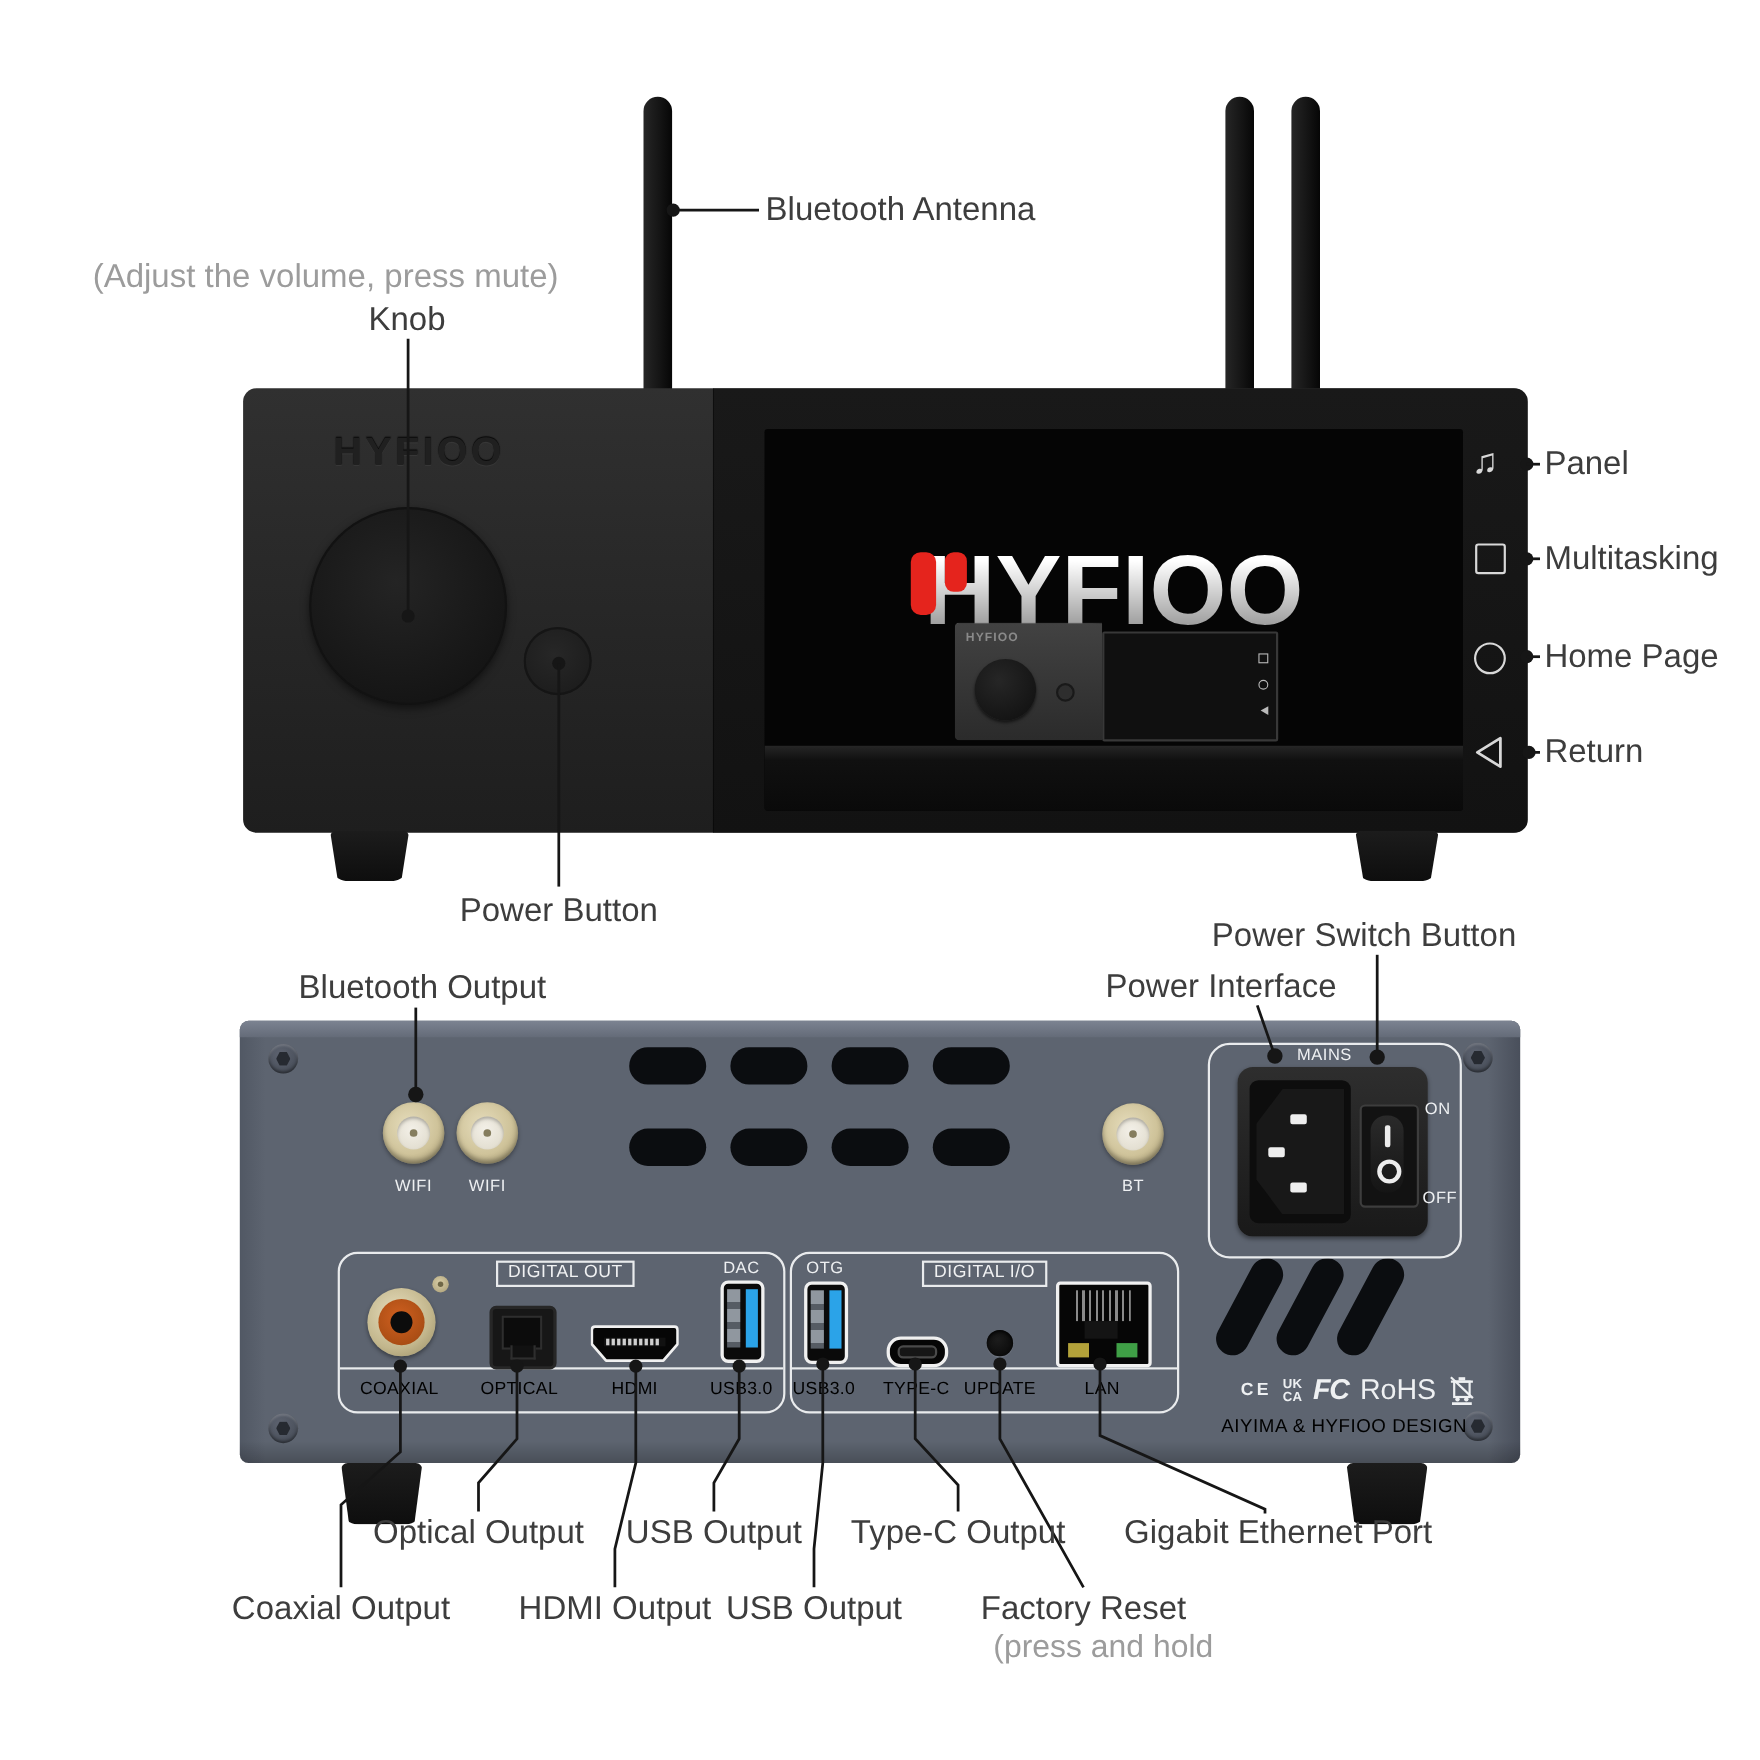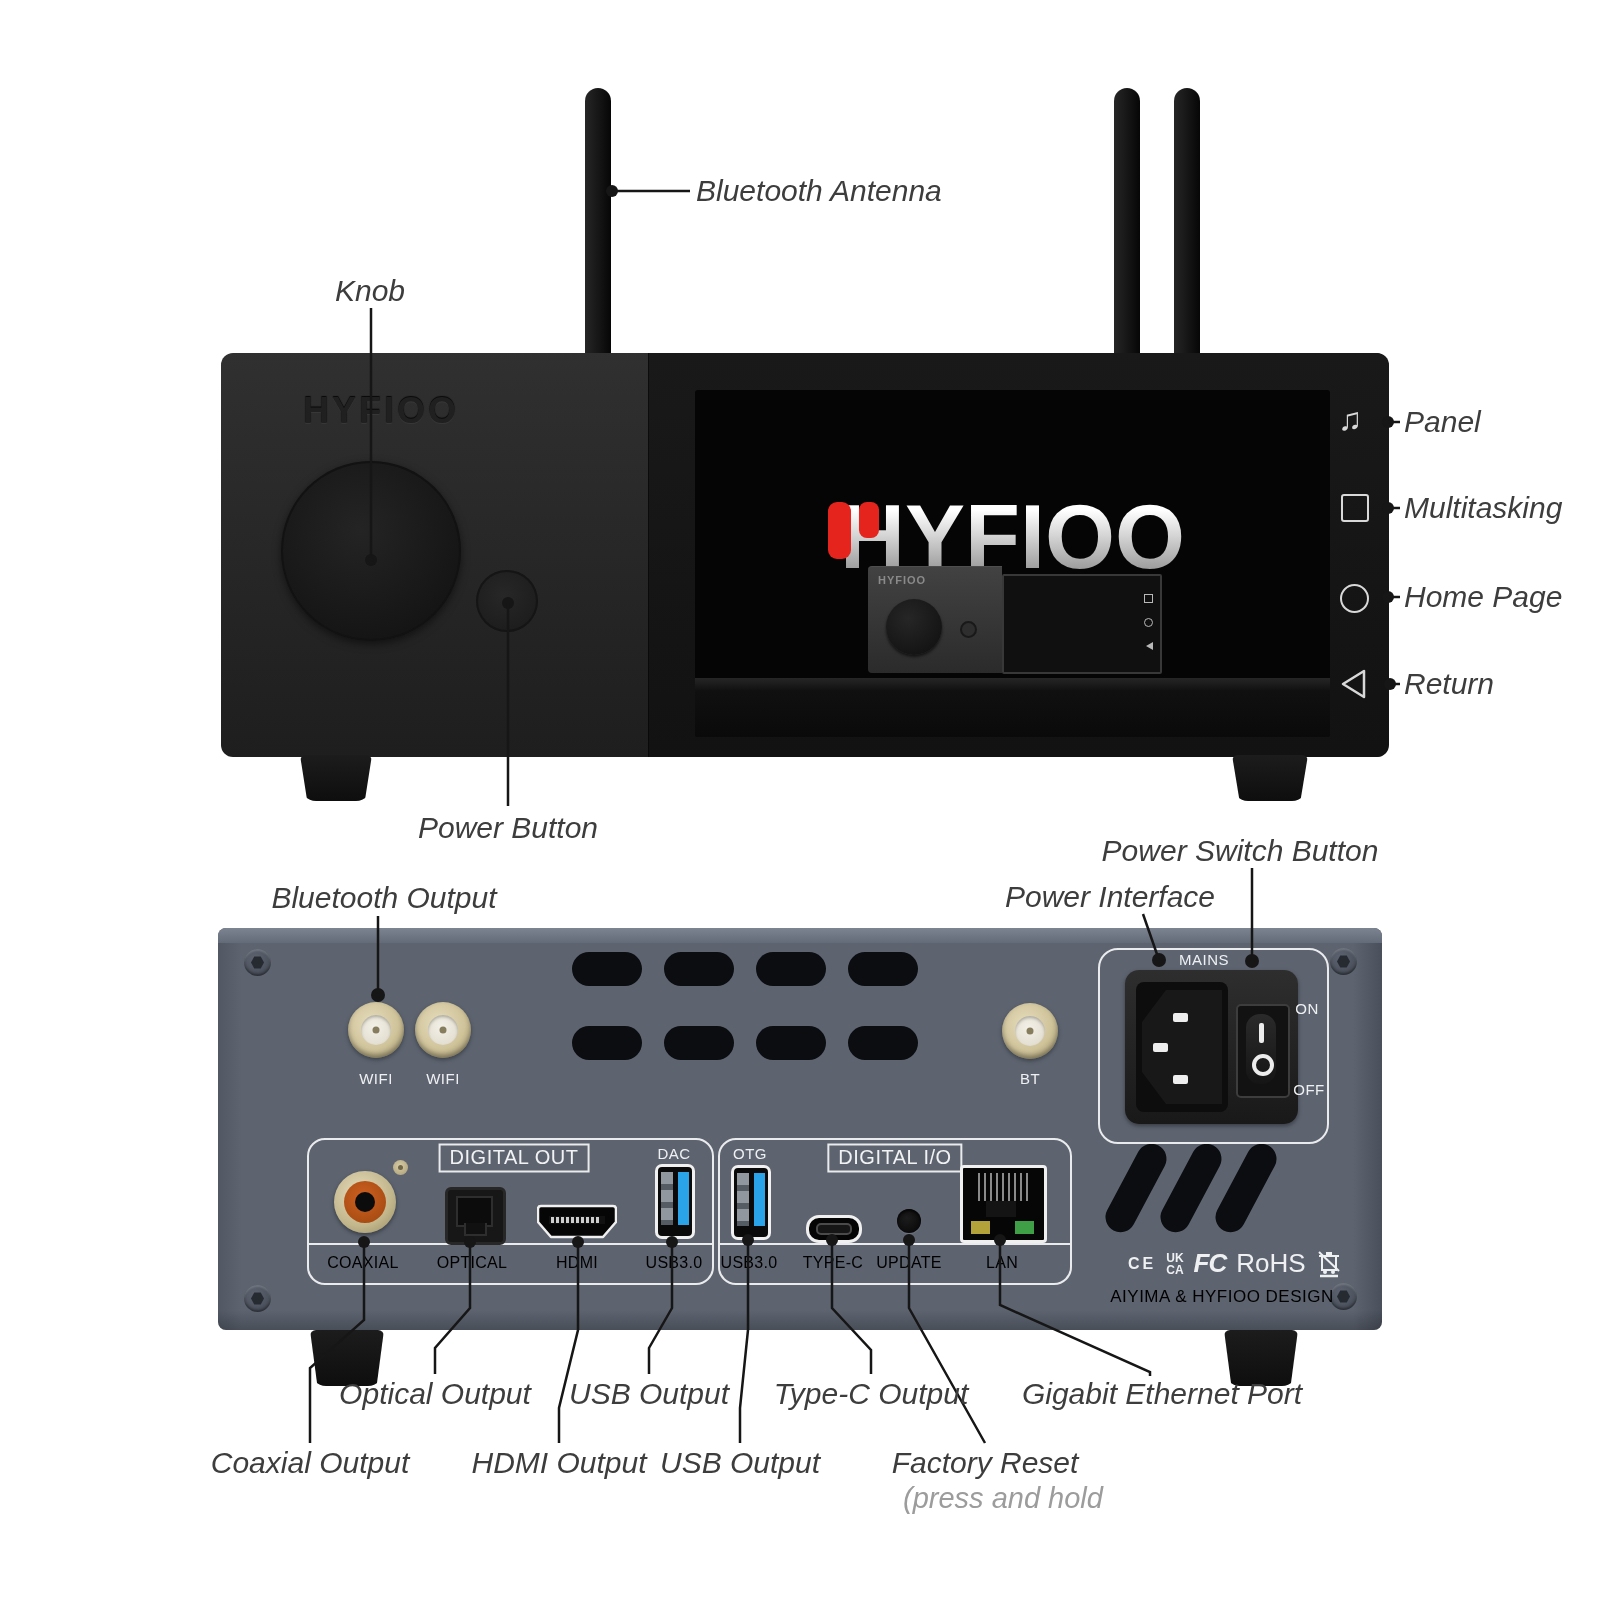--- a/index.html
+++ b/index.html
@@ -1,29 +1,29 @@
 <!DOCTYPE html>
 <html><head>
 <meta charset="utf-8">
 <style>
   html,body{margin:0;padding:0;background:#fff;}
   #canvas{position:relative;width:1600px;height:1600px;background:#ffffff;overflow:hidden;
           font-family:"Liberation Sans", sans-serif;}
   .abs{position:absolute;}
   
-  .t{position:absolute;font-size:30px;color:#3d3d3d;white-space:nowrap;font-style:italic;}
+  .t{position:absolute;font-size:30px;color:#3d3d3d;white-space:nowrap;}
   .t.c{transform:translate(-50%,-50%);}
   .t.l{transform:translateY(-50%);}
   .t.gray{color:#9c9c9c;}
   
   .pl{position:absolute;transform:translate(-50%,-50%);font-size:16px;color:#000000;
       white-space:nowrap;letter-spacing:.3px;}
   .pls{position:absolute;transform:translate(-50%,-50%);font-size:15px;color:#eef0f2;
       white-space:nowrap;letter-spacing:.5px;}
-  .chip{position:absolute;transform:translate(-50%,-50%);font-size:20px;color:#f1f2f3;
+  .chip{position:absolute;transform:translate(-50%,-50%);font-size:16px;color:#f1f2f3;
       border:2px solid #e9ebed;border-radius:0;padding:0 9px 2px;white-space:nowrap;letter-spacing:.5px;}
   .groupbox{position:absolute;border:2px solid #e9ebed;border-radius:18px;}
   .divider{position:absolute;left:0;right:0;border-top:2px solid #e9ebed;}
   .screw{position:absolute;width:27px;height:27px;border-radius:50%;
       background:radial-gradient(circle at 40% 35%, #5d6370, #4a505b 70%);
       box-shadow:inset 0 2px 2px rgba(255,255,255,.18), inset 0 -2px 3px rgba(0,0,0,.45);}
   .screw .hex{position:absolute;left:7px;top:7px;width:13px;height:13px;background:#262a31;
       clip-path:polygon(25% 3%,75% 3%,100% 50%,75% 97%,25% 97%,0 50%);}
   .foot{position:absolute;background:linear-gradient(180deg,#1c1c1c,#0e0e0e);
       border-radius:6px 6px 16px 16px;clip-path:polygon(0 0,100% 0,90% 100%,10% 100%);}
@@ -358,20 +358,21 @@
           <polyline points="909,1240 909,1308 985,1443"></polyline>
         </g>
       <circle cx="909" cy="1240" r="6" stroke="none"></circle>
       <g fill="none">
           <polyline points="1000,1240 1000,1305 1150,1372 1150,1376"></polyline>
         </g>
       <circle cx="1000" cy="1240" r="6" stroke="none"></circle>
     </g>
   </svg>
 
+  <div class="t gray c" style="left:296px;top:252px;">(Adjust the volume, press mute)</div>
   <div class="t c" style="left:370px;top:291px;">Knob</div>
   <div class="t l" style="left:696px;top:191px;">Bluetooth Antenna</div>
   <div class="t l" style="left:1404px;top:422px;">Panel</div>
   <div class="t l" style="left:1404px;top:508px;">Multitasking</div>
   <div class="t l" style="left:1404px;top:597px;">Home Page</div>
   <div class="t l" style="left:1404px;top:684px;">Return</div>
   <div class="t c" style="left:508px;top:828px;">Power Button</div>
 
   <div class="t c" style="left:384px;top:898px;">Bluetooth Output</div>
   <div class="t c" style="left:1110px;top:897px;">Power Interface</div>

